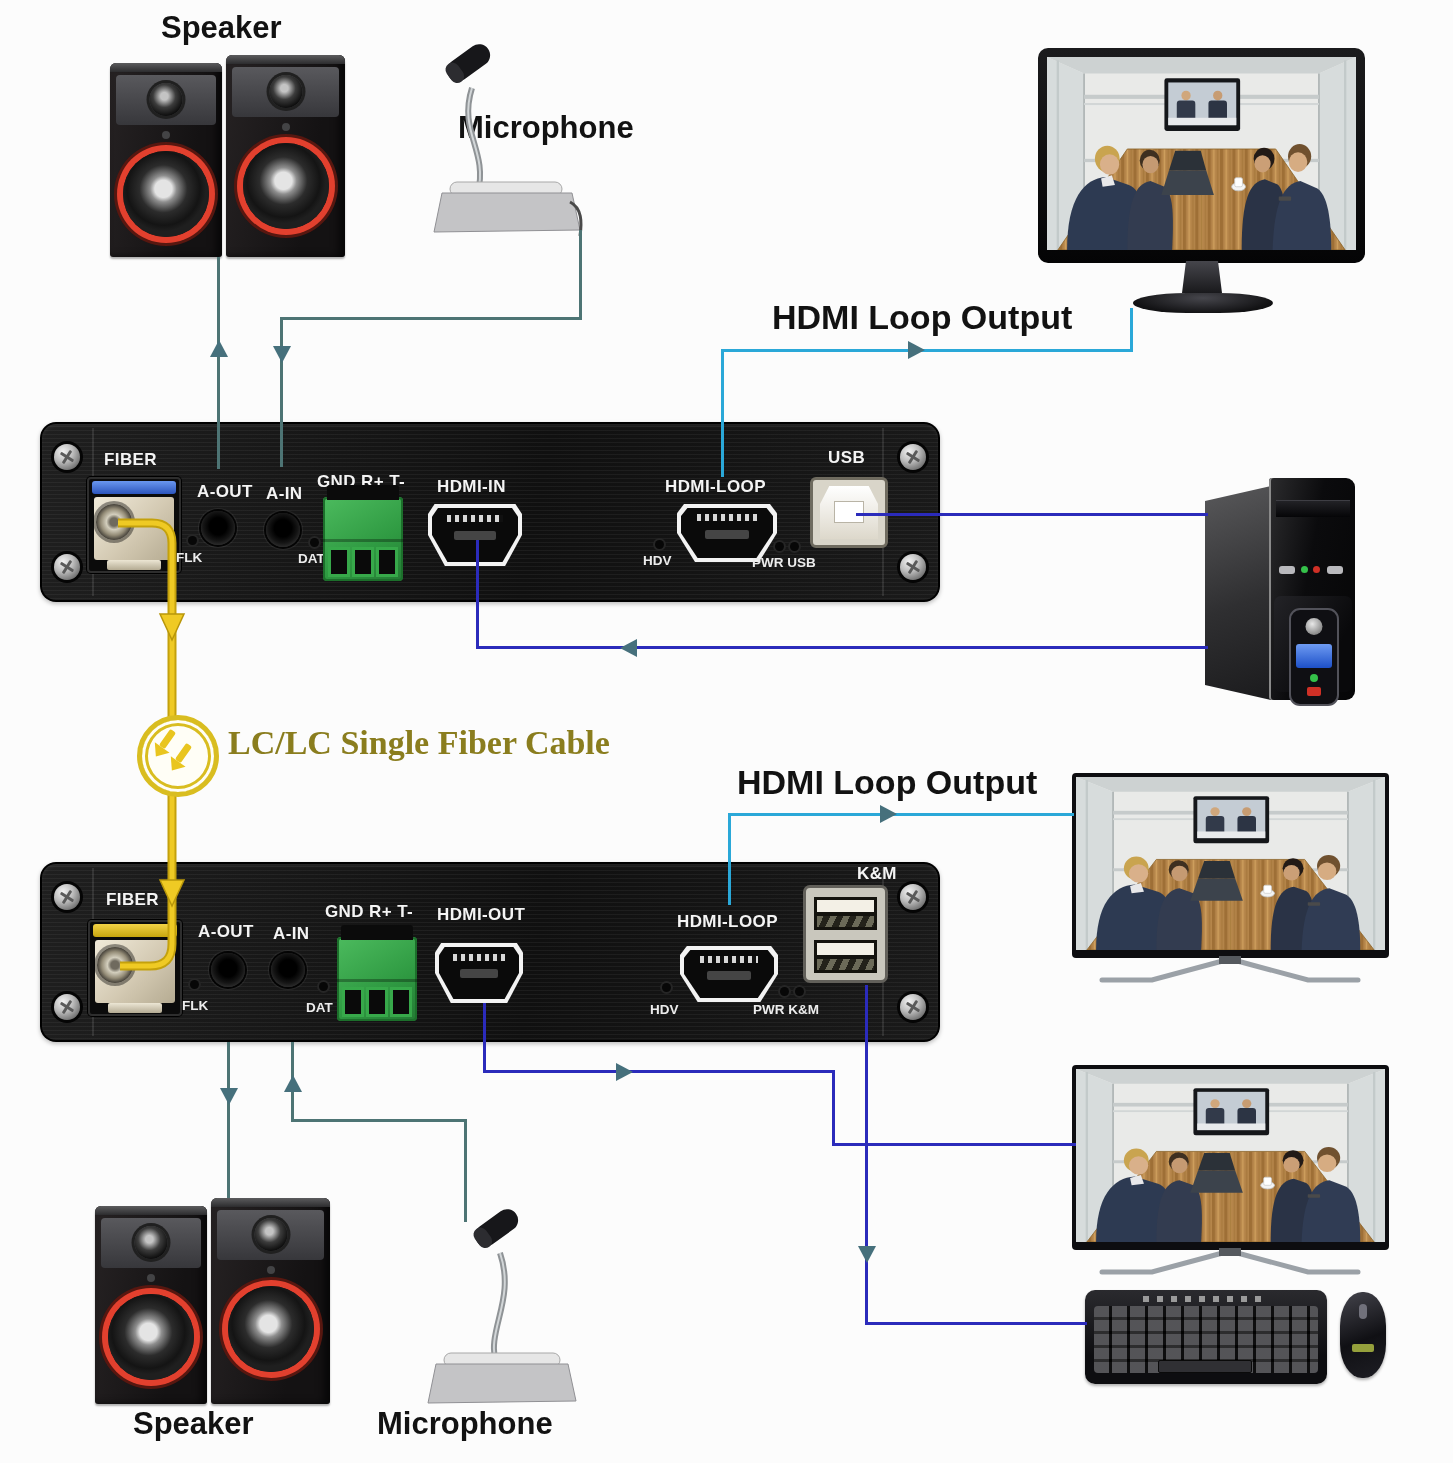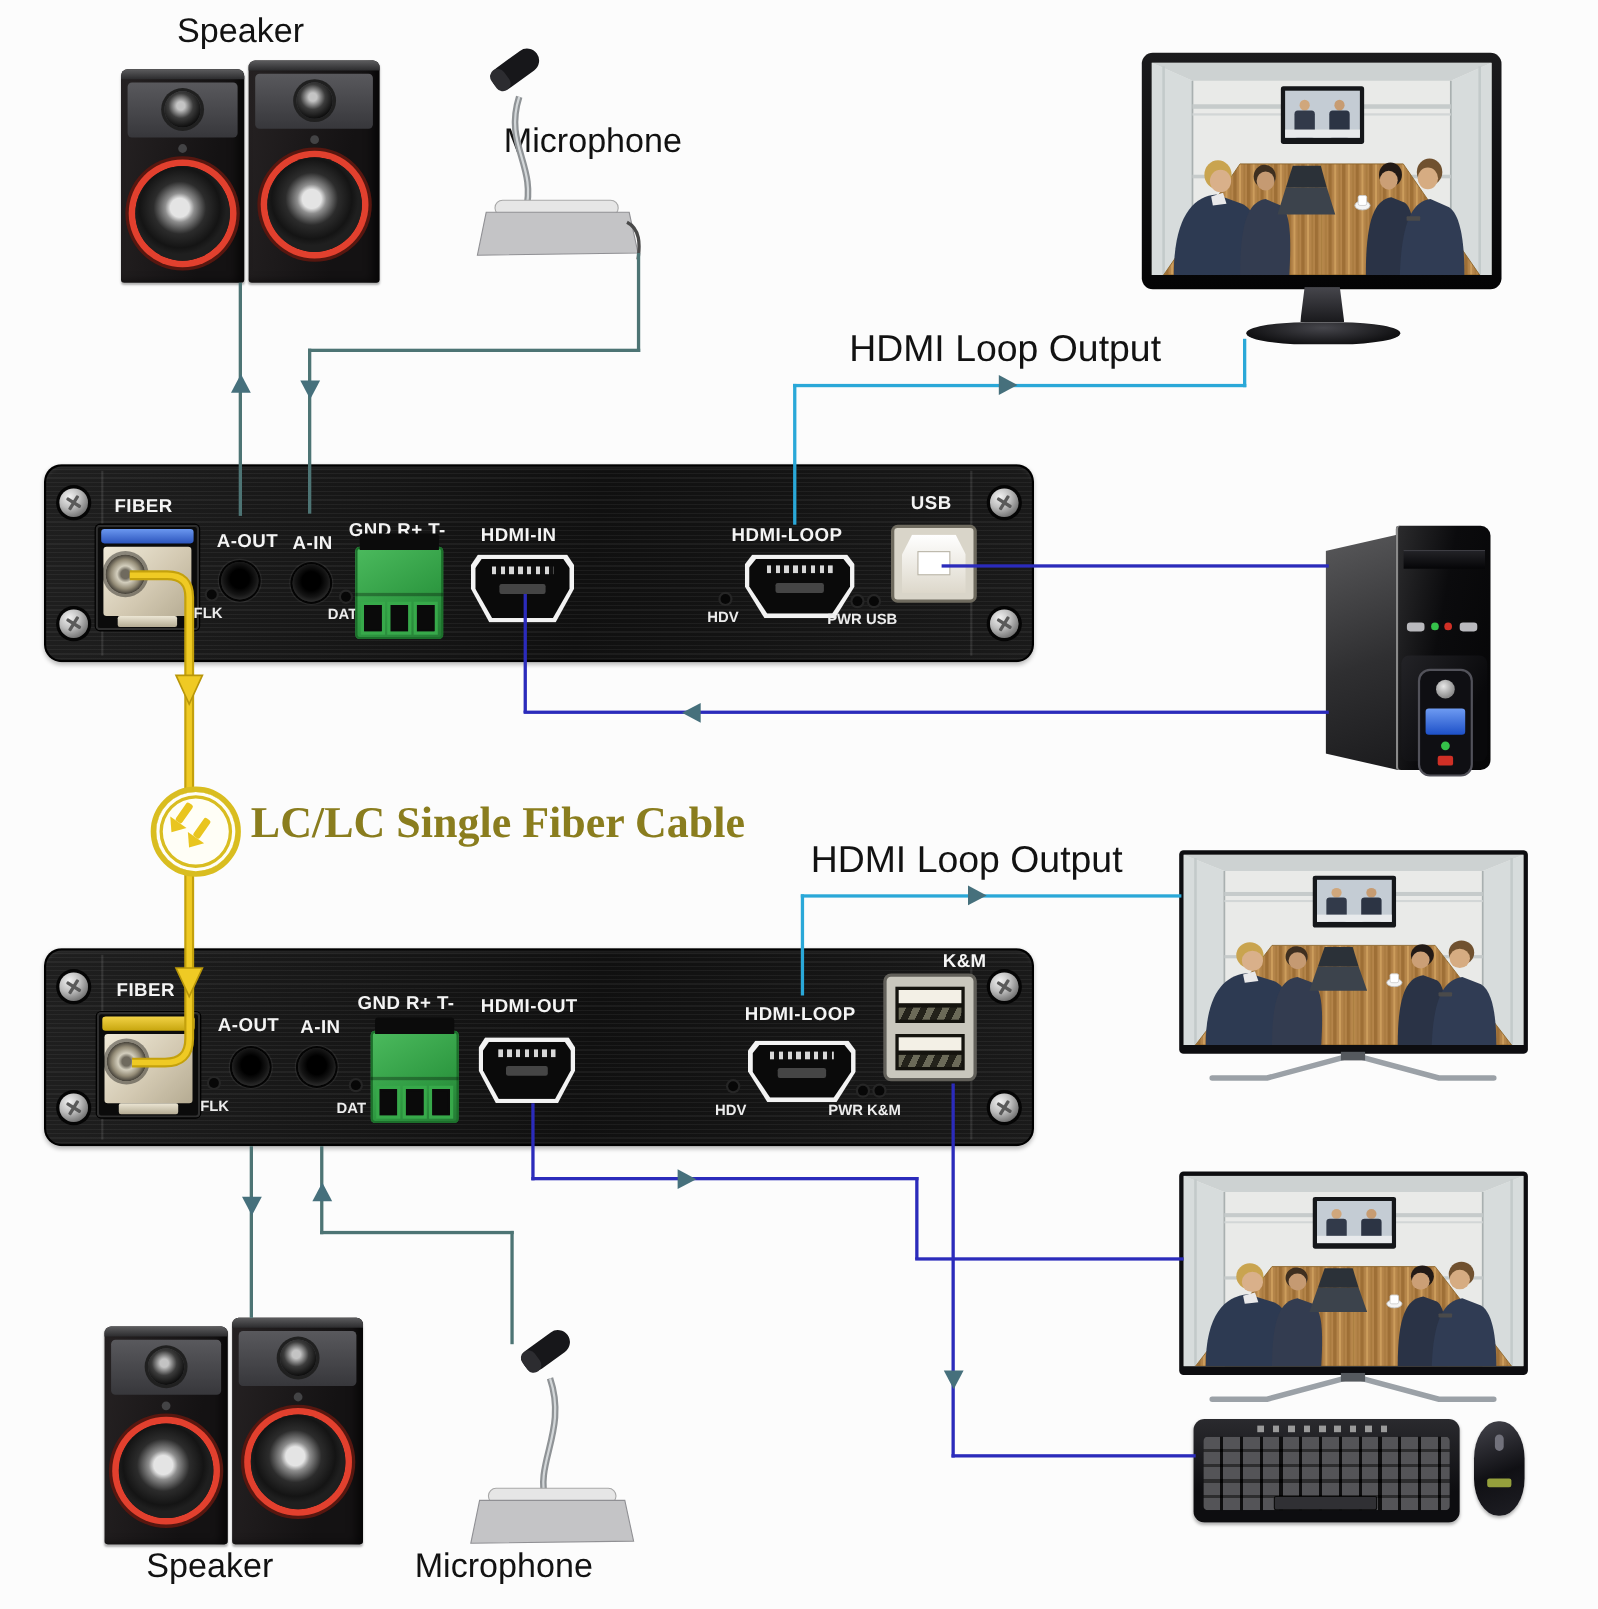--- a/index.html
+++ b/index.html
@@ -78,22 +78,22 @@
   .ar-down{border-width:17px 9px 0 9px;border-top-color:#46707c;}
   .ar-left{border-width:9px 17px 9px 0;border-right-color:#46707c;}
   .ar-right{border-width:9px 0 9px 17px;border-left-color:#46707c;}
   
   .fibcircle{position:absolute;width:72px;height:72px;border-radius:50%;background:#fffef6;
         border:5px solid #d9bd20;box-shadow:inset 0 0 0 3px #fffef6,inset 0 0 0 6px #d9bd20;}
   .fibarrow{position:absolute;width:7px;height:20px;background:#e9c51f;border-radius:2px;transform:rotate(35deg);}
   .fibarrow::after{content:"";position:absolute;left:50%;top:100%;transform:translateX(-50%);
         border:9px solid transparent;border-top:11px solid #e9c51f;}
   
-  .biglabel{position:absolute;font-weight:normal;font-size:31px;color:#121212;white-space:nowrap;}
-  .fiberlabel{position:absolute;font-family:"Liberation Serif",serif;font-weight:bold;font-size:40px;color:#8a7d1e;white-space:nowrap;}
+  .biglabel{position:absolute;font-weight:bold;font-size:31px;color:#121212;white-space:nowrap;}
+  .fiberlabel{position:absolute;font-family:"Liberation Serif",serif;font-weight:bold;font-size:34px;color:#8a7d1e;white-space:nowrap;}
   
   .monA{position:absolute;left:1038px;top:48px;width:327px;height:215px;background:linear-gradient(#1b1b1d,#040405);
         border-radius:10px;padding:9px 9px 13px 9px;box-sizing:border-box;}
   .monA .scr{width:100%;height:100%;background:#e2e4e2;overflow:hidden;}
   .monA-neck{position:absolute;left:1182px;top:261px;width:40px;height:32px;
         background:linear-gradient(#46464c,#19191c);clip-path:polygon(10% 0,90% 0,100% 100%,0 100%);}
   .monA-base{position:absolute;left:1133px;top:293px;width:140px;height:20px;border-radius:50%/65%;
         background:radial-gradient(ellipse at 50% 25%,#46464c,#121214 72%);}
   .monB{position:absolute;width:317px;height:185px;background:#0d0d10;border-radius:4px;padding:4px 4px 8px 4px;box-sizing:border-box;}
   .monB .scr{width:100%;height:100%;background:#e2e4e2;overflow:hidden;}

